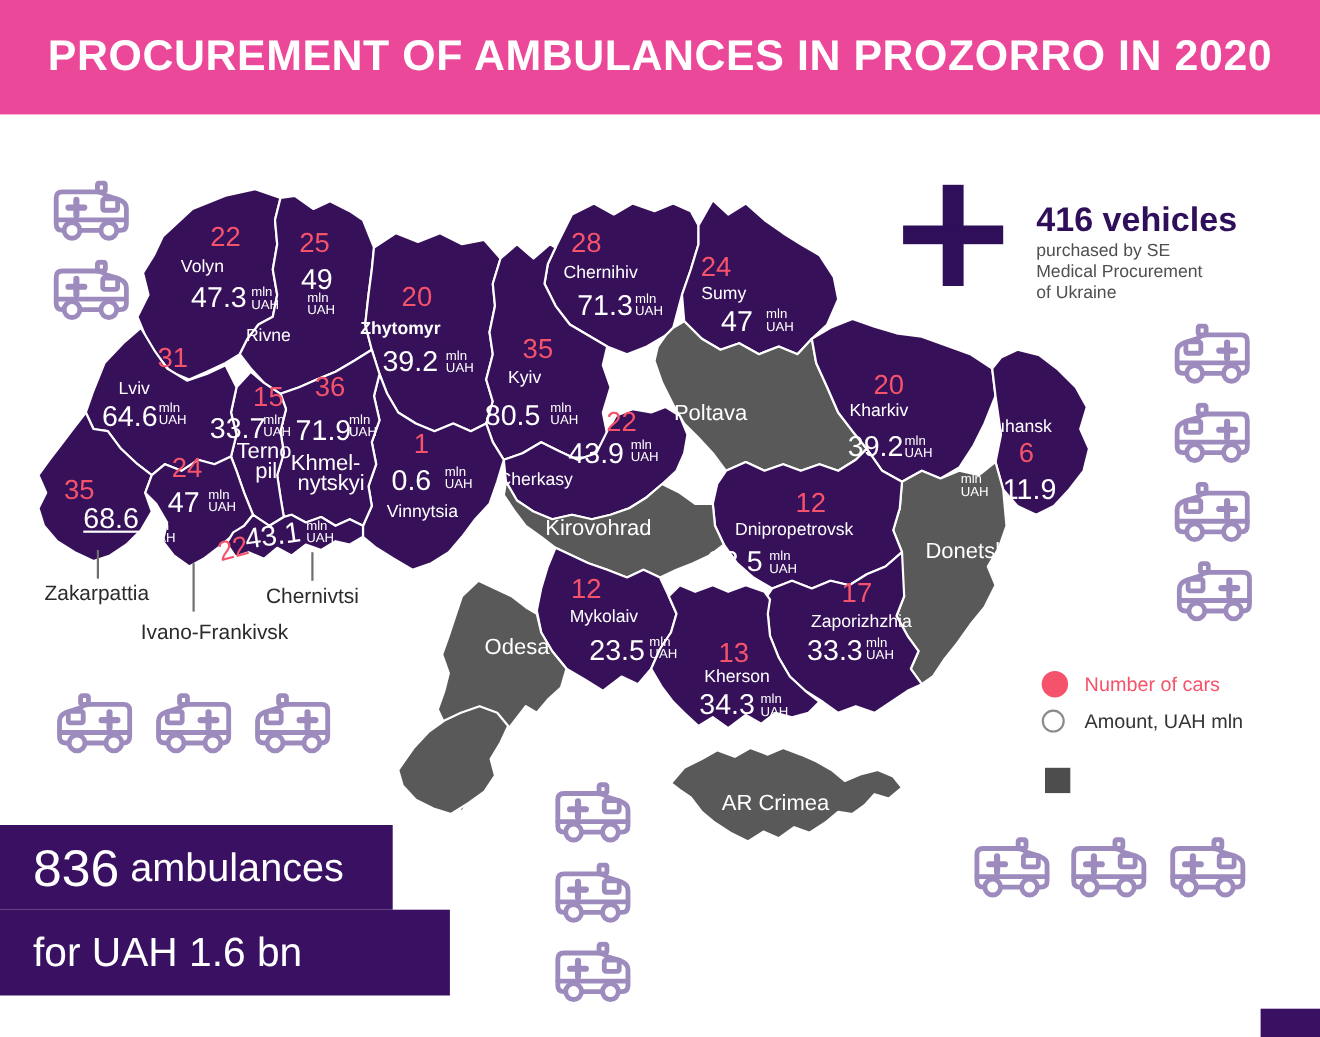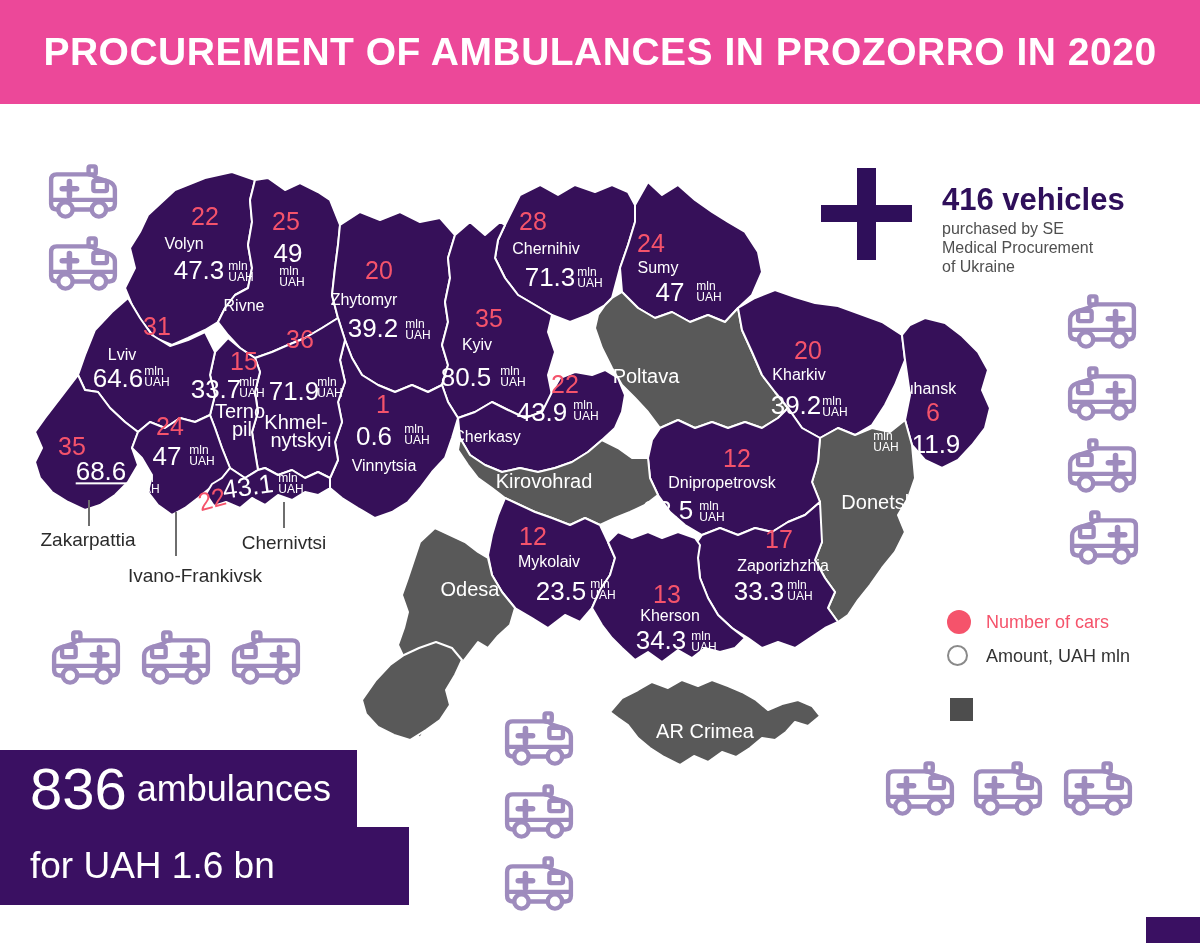--- a/index.html
+++ b/index.html
@@ -31,21 +31,21 @@
   
   .lg-dot{position:absolute;left:947px;top:610px;width:24px;height:24px;border-radius:50%;background:#f5536b;}
   .lg-circle{position:absolute;left:947px;top:645px;width:21px;height:21px;border-radius:50%;background:#fff;border:2.5px solid #8a8a8a;box-sizing:border-box;}
   .lg-square{position:absolute;left:950px;top:698px;width:23px;height:23px;background:#4d4d4d;}
   .lg-text{position:absolute;white-space:nowrap;font-size:18px;color:#333;}
   .lg-text.pink{color:#f5536b;}
   .lg-block{position:absolute;left:986px;top:676px;font-size:17.5px;line-height:19.5px;color:#333;}
   
   .sum1{position:absolute;left:0;top:750px;width:357px;height:77px;background:#3a1062;display:flex;align-items:center;padding-left:30px;box-sizing:border-box;color:#fff;}
   .sum2{position:absolute;left:0;top:827px;width:409px;height:78px;background:#3a1062;display:flex;align-items:center;padding-left:30px;box-sizing:border-box;color:#fff;font-size:37px;}
-  .sum1 .big{font-size:58px;}
+  .sum1 .big{font-size:47px;}
   .sum1 .small{font-size:36px;margin-left:10px;}
   .corner-accent{position:absolute;right:0;bottom:0;width:54px;height:26px;background:#3a1062;}
   .amb{position:absolute;}
 </style>
 </head>
 <body>
 
 <div id="stage">
 
   <div class="header">
@@ -97,21 +97,21 @@
         <div>UAH</div>
       </div>
       <div class="map-label num" style="left: 286px; top: 221px;">25</div>
       <div class="map-label amt" style="left: 288px; top: 254px;">49</div>
       <div class="map-label unit" style="left: 292px; top: 276px;">
         <div>mln</div>
         <div>UAH</div>
       </div>
       <div class="map-label name" style="left: 244px; top: 306px;">Rivne</div>
       <div class="map-label num" style="left: 379px; top: 270px;">20</div>
-      <div class="map-label name" style="left: 364px; top: 300px;">Zhytomyr</div>
+      <div class="map-label name" style="left: 364px; top: 300px; font-weight: bold;">Zhytomyr</div>
       <div class="map-label amt" style="left: 373px; top: 329px;">39.2</div>
       <div class="map-label unit" style="left: 418px; top: 329px;">
         <div>mln</div>
         <div>UAH</div>
       </div>
       <div class="map-label num" style="left: 533px; top: 221px;">28</div>
       <div class="map-label name" style="left: 546px; top: 249px;">Chernihiv</div>
       <div class="map-label amt" style="left: 550px; top: 278px;">71.3</div>
       <div class="map-label unit" style="left: 590px; top: 277px;">
         <div>mln</div>
@@ -180,21 +180,21 @@
         <div>UAH</div>
       </div>
       <div class="map-label name" style="left: 487px; top: 437px;">Cherkasy</div>
       <div class="map-label num" style="left: 383px; top: 404px;">1</div>
       <div class="map-label amt" style="left: 374px; top: 437px;">0.6</div>
       <div class="map-label unit" style="left: 417px; top: 434px;">
         <div>mln</div>
         <div>UAH</div>
       </div>
       <div class="map-label name" style="left: 384px; top: 466px;">Vinnytsia</div>
-      <div class="map-label num" style="left: 300px; top: 339px;">36</div>
+      <div class="map-label num" style="left: 300px; top: 352px;">36</div>
       <div class="map-label amt" style="left: 294px; top: 392px;">71.9</div>
       <div class="map-label unit" style="left: 330px; top: 387px;">
         <div>mln</div>
         <div>UAH</div>
       </div>
       <div class="map-label rname" style="left: 296px; top: 422px;">Khmel-</div>
       <div class="map-label rname" style="left: 301px; top: 440px;">nytskyi</div>
       <div class="map-label num" style="left: 244px; top: 361px;">15</div>
       <div class="map-label amt" style="left: 216px; top: 390px;">33.7</div>
       <div class="map-label unit" style="left: 252px; top: 387px;">

